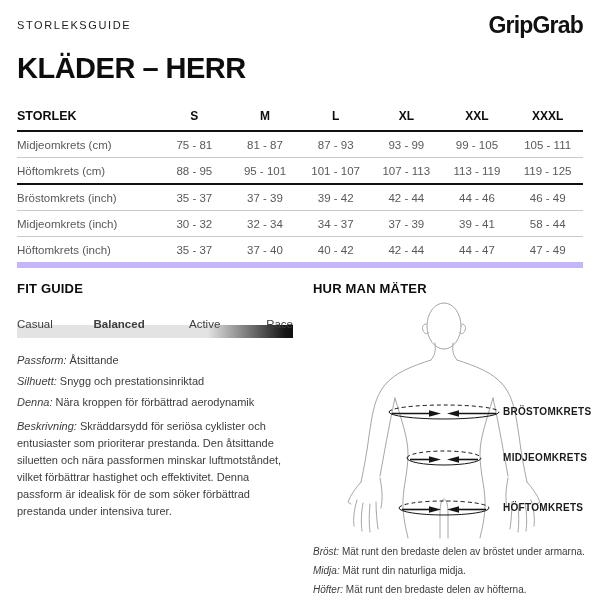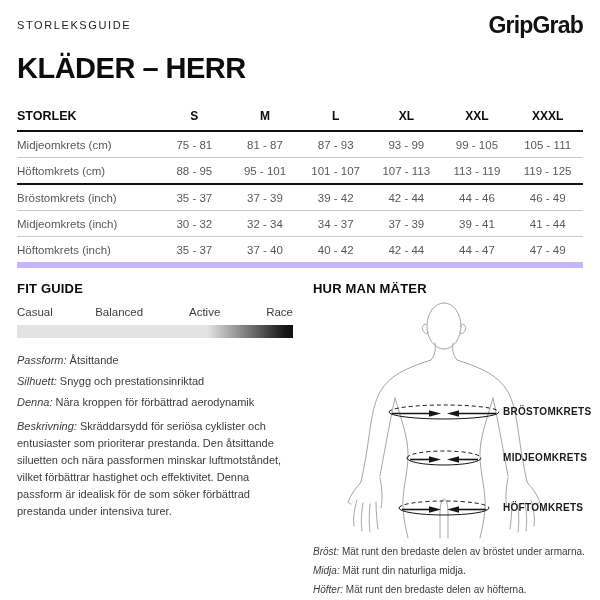--- a/index.html
+++ b/index.html
@@ -28,23 +28,23 @@
   .size-table td.lbl { text-align:left; }
   .size-table tr.sep td { border-bottom:2px solid #111; }
   .size-table tr.last td { border-bottom:6px solid #c4b5fd; }
 
   .lower { display:flex; margin-top:13px; }
   .col-left { flex:0 0 276px; width:276px; }
   .col-right { flex:1; padding-left:20px; min-width:0; }
   h2.sec { font-size:13px; font-weight:800; letter-spacing:0.2px; margin:0; color:#0d0d0d; }
 
   .scale-labels { position:relative; height:15px; margin-top:10px; font-size:11.5px; color:#3d3d3d; }
-  .sl { position:absolute; top:0; white-space:nowrap; }
+  .sl { position:absolute; top:12px; white-space:nowrap; }
   .sl0 { left:0; }
-  .sl1 { left:37%; transform:translateX(-50%); }
+  .sl1 { left:37%; transform:translateX(-50%);font-weight:bold; }
   .sl2 { left:68%; transform:translateX(-50%); }
   .sl3 { right:0; }
   .scale-bar {
     height:13px; margin-top:4px;
     background:linear-gradient(90deg,#e3e3e3 0%,#e3e3e3 69%,#171717 97%,#101010 100%);
   }
   .attr { font-size:11px; color:#3c3c3c; margin:9px 0 0; }
   .attr.first { margin-top:16px; }
   .attr i { font-style:italic; }
   .attr.desc { line-height:1.55; margin-top:10px; }
@@ -121,21 +121,21 @@
         <td>44 - 46</td>
         <td>46 - 49</td>
       </tr>
       <tr>
         <td class="lbl">Midjeomkrets (inch)</td>
         <td>30 - 32</td>
         <td>32 - 34</td>
         <td>34 - 37</td>
         <td>37 - 39</td>
         <td>39 - 41</td>
-        <td>41 - 44</td>
+        <td>58 - 44</td>
       </tr>
       <tr class="last">
         <td class="lbl">Höftomkrets (inch)</td>
         <td>35 - 37</td>
         <td>37 - 40</td>
         <td>40 - 42</td>
         <td>42 - 44</td>
         <td>44 - 47</td>
         <td>47 - 49</td>
       </tr>

